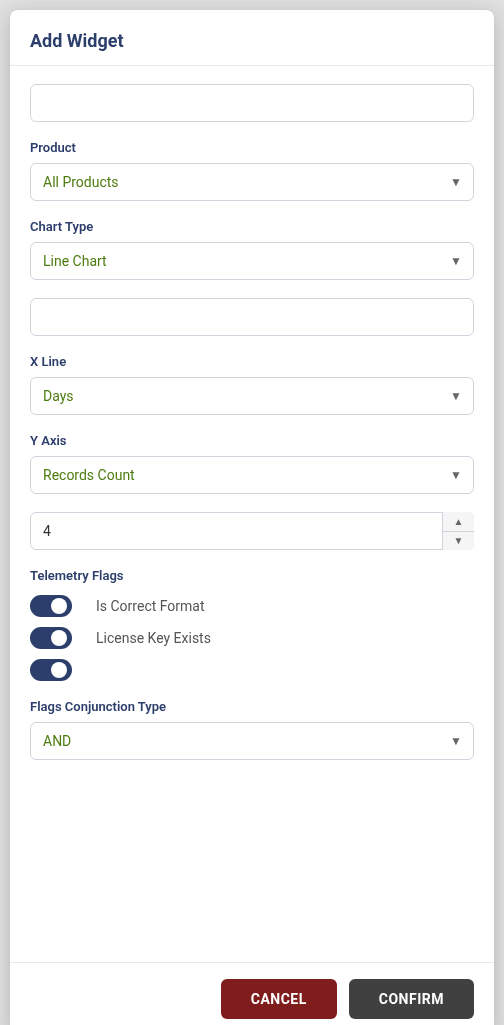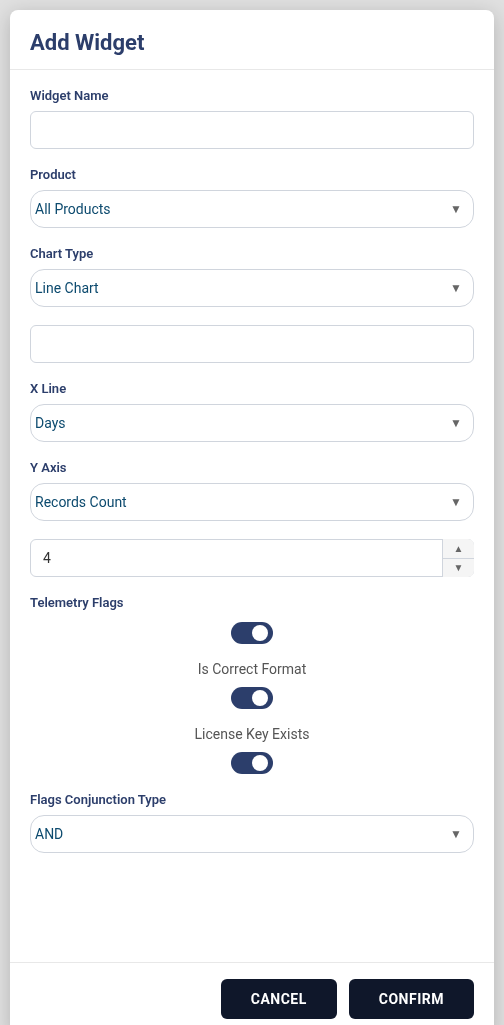--- a/index.html
+++ b/index.html
@@ -28,21 +28,21 @@
       flex-direction: column;
       overflow: hidden;
     }
 
     .modal-header {
       padding: 20px 20px 14px 20px;
       border-bottom: 1px solid #e8e8e8;
     }
 
     .modal-title {
-      font-size: 22px;
+      font-size: 18px;
       font-weight: 700;
       color: #2c3e6b;
     }
 
     .modal-body {
       flex: 1;
       padding: 18px 20px;
       overflow-y: auto;
     }
 
@@ -69,25 +69,25 @@
       background: #fff;
     }
 
     .form-select-wrapper {
       position: relative;
       width: 100%;
     }
 
     .form-select {
       width: 100%;
-      padding: 10px 36px 10px 4px;
+      padding: 10px 36px 10px 12px;
       border: 1px solid #d0d5dd;
-      border-radius: 14px;
-      font-size: 14px;
-      color: #0c4a6e;
+      border-radius: 6px;
+      font-size: 14px;
+      color: #4d7c0f;
       outline: none;
       background: #fff;
       appearance: none;
       -webkit-appearance: none;
       cursor: pointer;
     }
 
     .select-arrow {
       position: absolute;
       right: 12px;
@@ -154,22 +154,21 @@
 
     .toggle-group {
       display: flex;
       flex-direction: column;
       gap: 10px;
     }
 
     .toggle-item {
       display: flex;
       align-items: center;
-      gap: 17px;
-      flex-direction: column;
+      gap: 24px;
     }
 
     .toggle-switch {
       position: relative;
       width: 42px;
       height: 22px;
       flex-shrink: 0;
     }
 
     .toggle-switch input {
@@ -219,41 +218,40 @@
       border-radius: 6px;
       font-size: 14px;
       font-weight: 700;
       cursor: pointer;
       border: none;
       letter-spacing: 0.5px;
       text-transform: uppercase;
     }
 
     .btn-cancel {
-      background: #0f172a;
+      background: #7f1d1d;
       color: #fff;
     }
 
     .btn-confirm {
-      background: #0f172a;
+      background: #404040;
       color: #fff;
     }
   </style>
 </head>
 <body>
 
 <div class="modal">
   <div class="modal-header">
     <h2 class="modal-title">Add Widget</h2>
   </div>
 
   <div class="modal-body">
 
     <div class="form-group">
-      <label class="form-label">Widget Name</label>
       <input type="text" class="form-input" style="">
     </div>
 
     <div class="form-group">
       <label class="form-label">Product</label>
       <div class="form-select-wrapper">
         <select class="form-select">
           <option>All Products</option>
           <option>Product A</option>
           <option>Product B</option>

